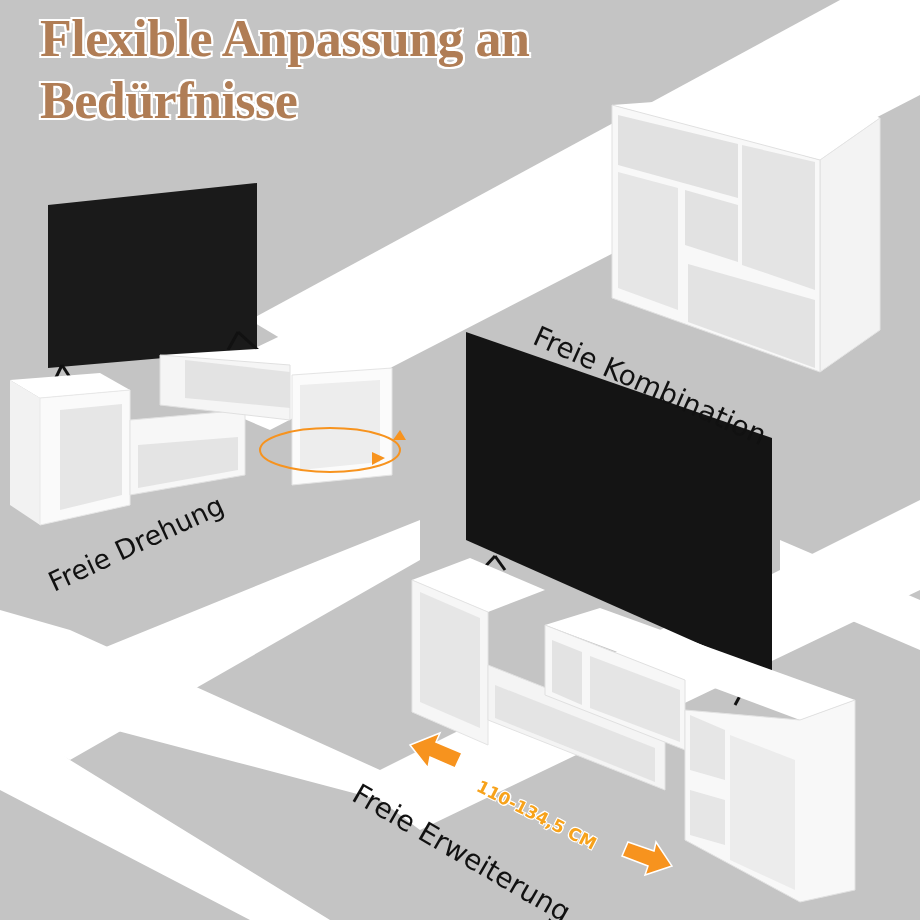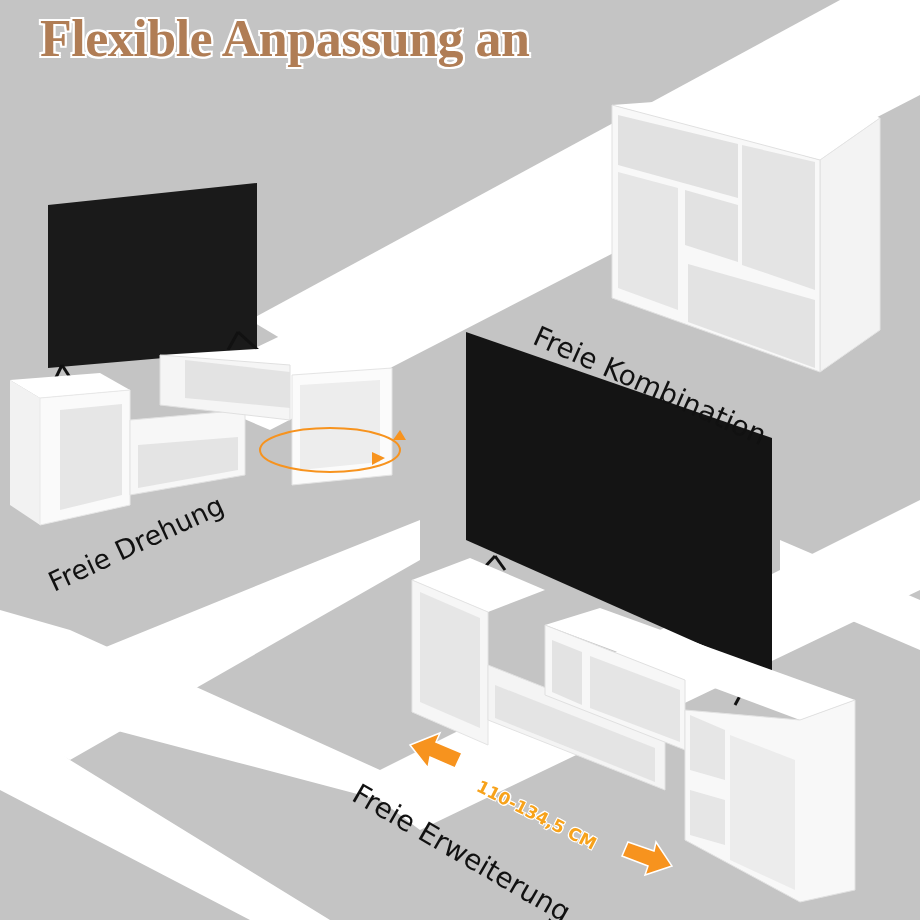--- a/index.html
+++ b/index.html
@@ -96,20 +96,21 @@
     <polygon points="690,715 725,730 725,780 690,770" fill="#e6e6e6"></polygon>
     <polygon points="690,790 725,800 725,845 690,835" fill="#e6e6e6"></polygon>
     <polygon points="730,735 795,760 795,890 730,860" fill="#ececec"></polygon>
 
     <polygon points="410,745 440,733 436,742 462,753 455,768 430,757 428,768" fill="#f7931e" stroke="#fff" stroke-width="1.5"></polygon>
     <polygon points="672,866 645,875 648,866 622,856 628,842 654,851 656,842" fill="#f7931e" stroke="#fff" stroke-width="1.5"></polygon>
   </svg>
 
   <div class="title">
     <div>Flexible Anpassung an</div>
+    <div>Bedürfnisse</div>
   </div>
 
   <div class="label" style="left:50px;top:568px;transform:rotate(-25deg);">Freie Drehung</div>
   <div class="label" style="left:535px;top:318px;transform:rotate(24deg);font-size:28px;">Freie Kombination</div>
   <div class="label" style="left:355px;top:775px;transform:rotate(30deg);font-size:28px;">Freie Erweiterung</div>
   <div class="dim" style="left:478px;top:775px;transform:rotate(27deg);">110-134,5 CM</div>
 
 </div>
 
 </body></html>

